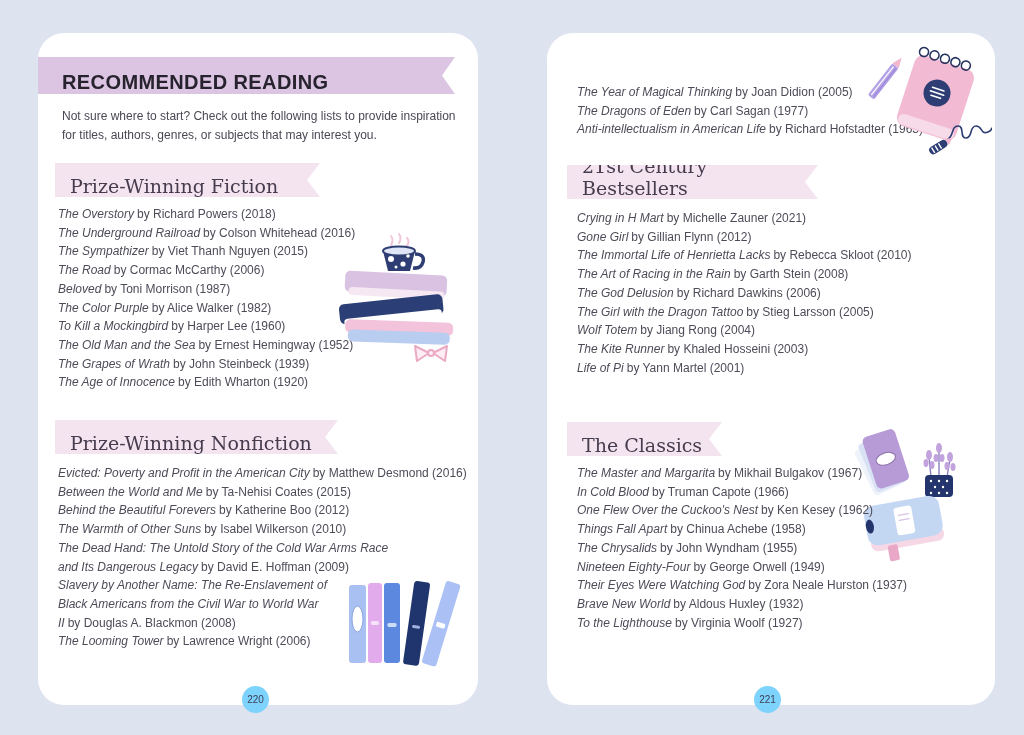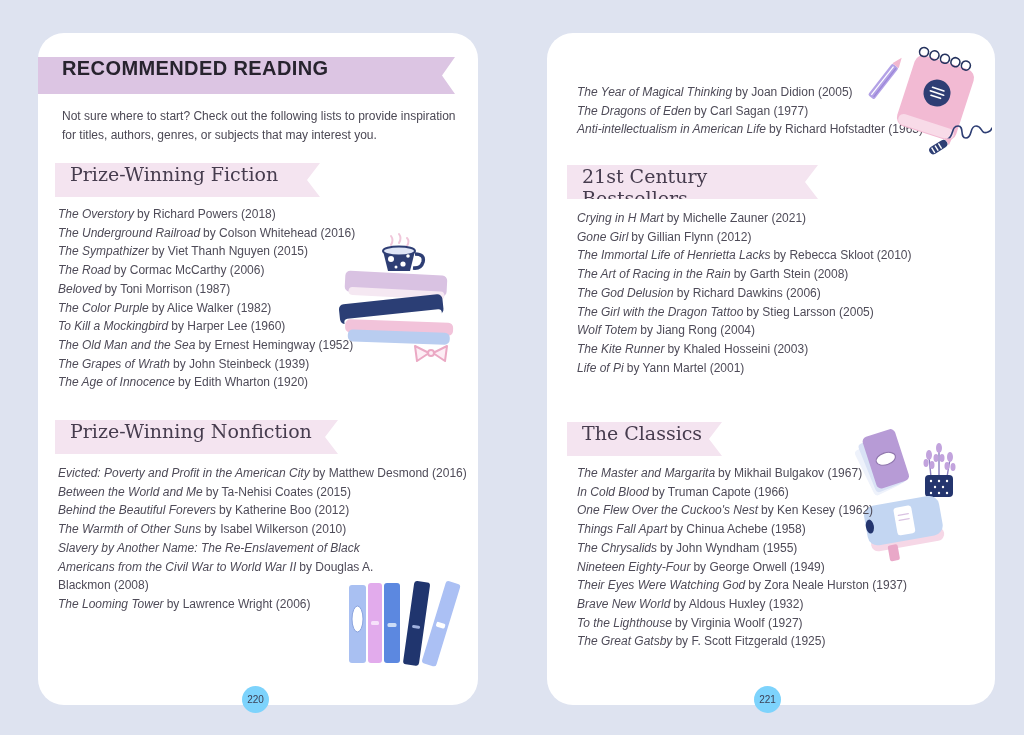--- a/index.html
+++ b/index.html
@@ -6,21 +6,21 @@
   body{
     width:1024px;height:735px;position:relative;overflow:hidden;
     background:#dee3f0;
     font-family:"Liberation Sans",sans-serif;
   }
   .page{position:absolute;background:#ffffff;border-radius:26px;}
   #left-page{left:38px;top:33px;width:440px;height:672px;}
   #right-page{left:547px;top:33px;width:448px;height:672px;}
 
   .banner{
-    position:absolute;display:flex;align-items:flex-start;box-sizing:border-box;
+    position:absolute;display:flex;align-items:flex-end;box-sizing:border-box;
     clip-path:polygon(0 0,100% 0,calc(100% - 13px) 50%,100% 100%,0 100%);
   }
   .banner-header{
     background:#dcc5e3;left:0;top:24px;width:417px;height:37px;
     padding-left:24px;font-weight:bold;font-size:20px;letter-spacing:.4px;color:#27232e;
   }
   .banner-section{
     background:#f4e4f0;height:34px;padding-left:15px;
     font-family:"DejaVu Serif",serif;font-size:19px;color:#463c4e;
   }
@@ -149,20 +149,23 @@
       <div class="book">
         <span class="bt">Between the World and Me</span><span class="ba">by Ta-Nehisi Coates (2015)</span>
       </div>
       <div class="book">
         <span class="bt">Behind the Beautiful Forevers</span><span class="ba">by Katherine Boo (2012)</span>
       </div>
       <div class="book">
         <span class="bt">The Warmth of Other Suns</span><span class="ba">by Isabel Wilkerson (2010)</span>
       </div>
       <div class="book">
+        <span class="bt">The Dead Hand: The Untold Story of the Cold War Arms Race and Its Dangerous Legacy</span><span class="ba">by David E. Hoffman (2009)</span>
+      </div>
+      <div class="book">
         <span class="bt">Slavery by Another Name: The Re-Enslavement of Black Americans from the Civil War to World War II</span><span class="ba">by Douglas A. Blackmon (2008)</span>
       </div>
       <div class="book">
         <span class="bt">The Looming Tower</span><span class="ba">by Lawrence Wright (2006)</span>
       </div>
     </div>
 
   <svg class="ill" id="spines-ill" width="128" height="98" viewBox="0 0 128 98">
     <g>
       <rect x="8" y="12" width="17" height="78" rx="3" fill="#a9c0f2"></rect>
@@ -348,21 +351,18 @@
       </div>
       <div class="book">
         <span class="bt">Their Eyes Were Watching God</span><span class="ba">by Zora Neale Hurston (1937)</span>
       </div>
       <div class="book">
         <span class="bt">Brave New World</span><span class="ba">by Aldous Huxley (1932)</span>
       </div>
       <div class="book">
         <span class="bt">To the Lighthouse</span><span class="ba">by Virginia Woolf (1927)</span>
       </div>
-      <div class="book">
-        <span class="bt">The Great Gatsby</span><span class="ba">by F. Scott Fitzgerald (1925)</span>
-      </div>
     </div>
 
   <div class="page-badge" id="right-badge">
     <span>221</span>
   </div>
 </div>
 
 </body></html>

